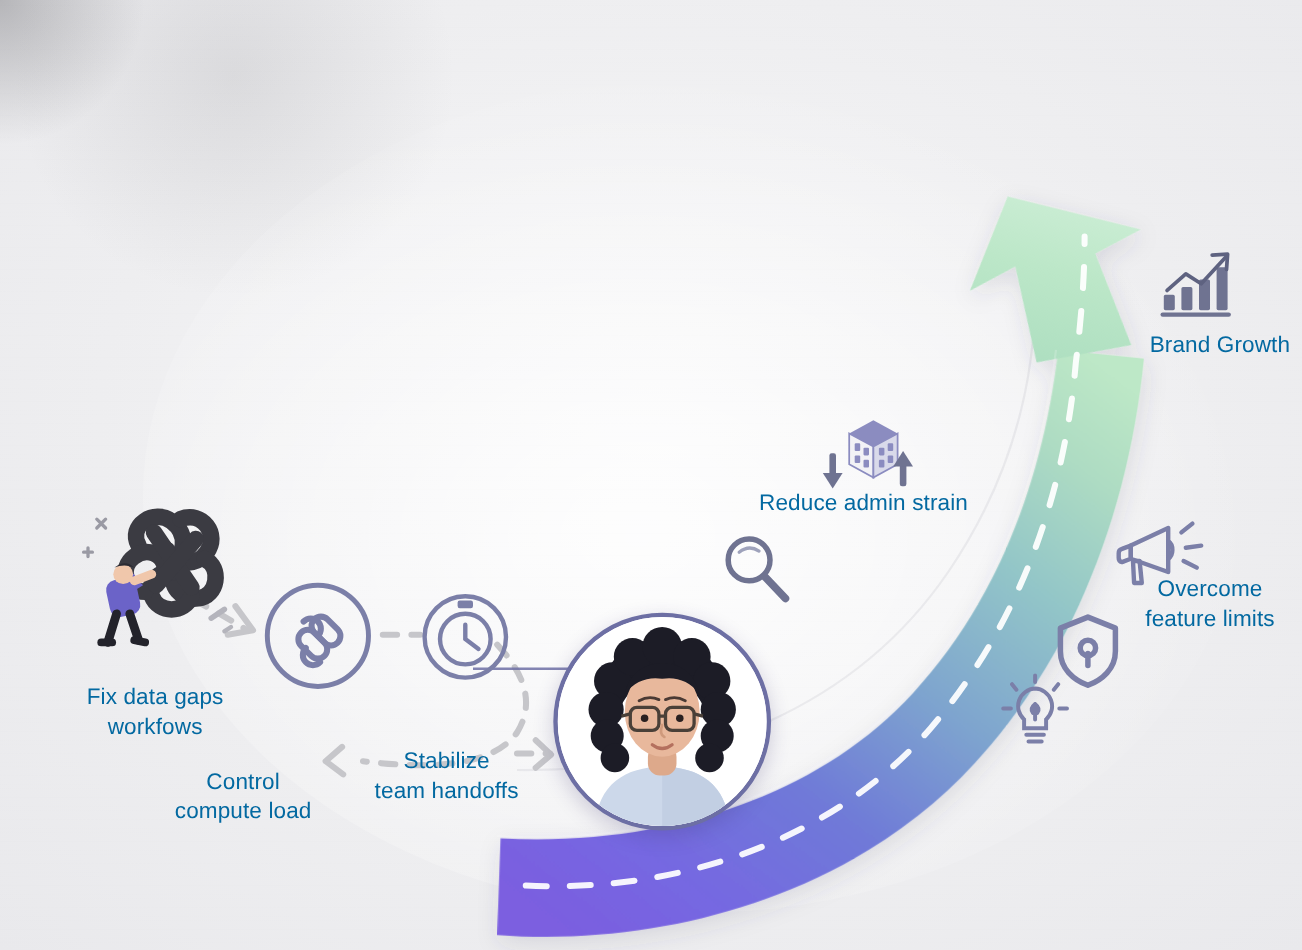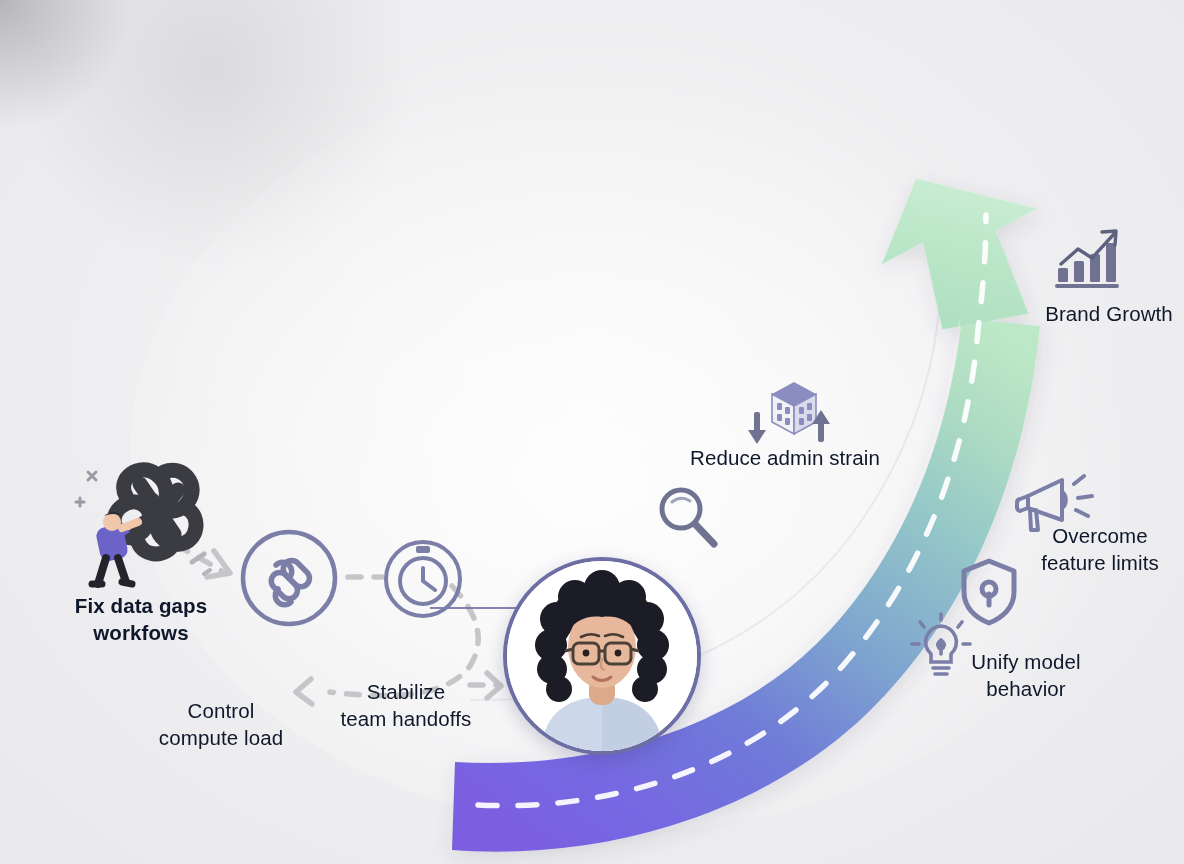--- a/index.html
+++ b/index.html
@@ -20,21 +20,21 @@
   }
   .bg-scan{position:absolute;inset:0;opacity:.25;
     background:repeating-linear-gradient(0deg, rgba(255,255,255,0) 0px, rgba(255,255,255,0) 2px, rgba(0,0,0,0.012) 3px, rgba(255,255,255,0) 4px);
   }
   .glow{position:absolute;width:1000px;height:760px;left:130px;top:70px;border-radius:50%;
     background:radial-gradient(ellipse at 45% 55%, rgba(255,255,255,.85) 0%, rgba(255,255,255,.35) 45%, rgba(255,255,255,0) 72%);
     pointer-events:none;}
 
   svg.layer{position:absolute;left:0;top:0;width:1184px;height:864px;overflow:visible;}
 
-  .label{position:absolute;color:#0f172a;font-size:20.5px;line-height:27px;font-weight:400;
+  .label{position:absolute;color:#0369a1;font-size:20.5px;line-height:27px;font-weight:400;
     text-align:center;white-space:pre-line;letter-spacing:.1px;}
 
   .icon-wrap{position:absolute;}
 
   .avatar{position:absolute;left:503px;top:557px;width:190px;height:190px;border-radius:50%;
     background:#ffffff;border:4px solid #6d6fa4;overflow:hidden;
     box-shadow:0 6px 18px rgba(60,50,110,.22);}
 </style>
 </head>
 <body>
@@ -274,32 +274,30 @@
       <rect x="6" y="40" width="10" height="14" rx="1.5"></rect>
       <rect x="22" y="33" width="10" height="21" rx="1.5"></rect>
       <rect x="38" y="26" width="10" height="28" rx="1.5"></rect>
       <rect x="54" y="15" width="10" height="39" rx="1.5"></rect>
       <rect x="3" y="56" width="64" height="4" rx="2"></rect>
     </g>
     <path d="M 9 36 L 26 21 L 40 30 L 62 6" fill="none" stroke="#5e6280" stroke-width="3.4" stroke-linecap="round" stroke-linejoin="round"></path>
     <path d="M 50 4 L 64 3 L 63 17" fill="none" stroke="#5e6280" stroke-width="3.4" stroke-linecap="round" stroke-linejoin="round"></path>
   </svg>
 
-  <div class="label" style="left:36px;top:592px;width:210px;font-weight:bold;">Fix data gaps
+  <div class="label" style="left:36px;top:620px;width:210px;">Fix data gaps
 workfows</div>
 
   <div class="label" style="left:130px;top:697px;width:182px;">Control
 compute load</div>
 
   <div class="label" style="left:316px;top:678px;width:180px;">Stabilize
 team handoffs</div>
 
   <div class="label" style="left:660px;top:444px;width:250px;">Reduce admin strain</div>
 
   <div class="label" style="left:1016px;top:522px;width:168px;">Overcome
 feature limits</div>
 
-  <div class="label" style="left:948px;top:648px;width:156px;">Unify model
-behavior</div>
 
   <div class="label" style="left:1034px;top:300px;width:150px;">Brand Growth</div>
 
 </div>
 
 </body></html>

